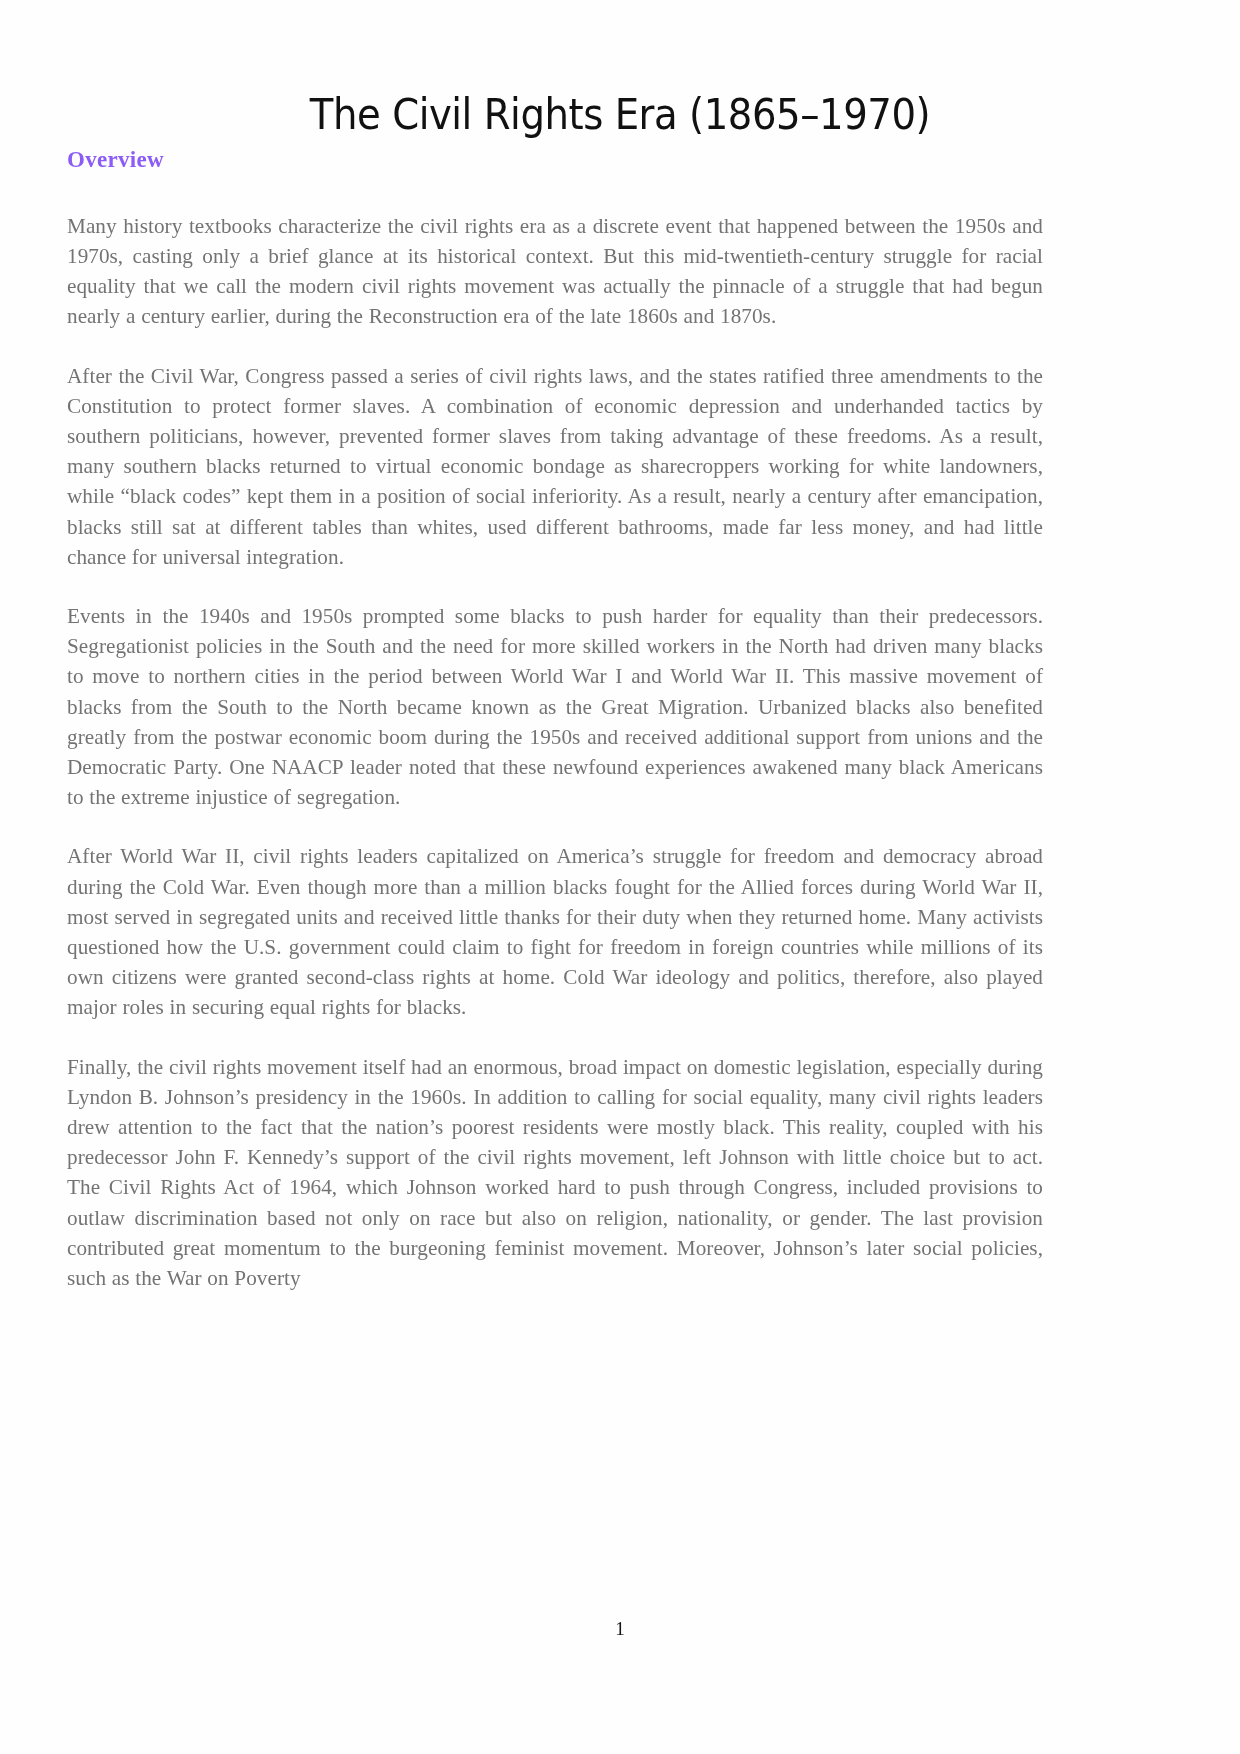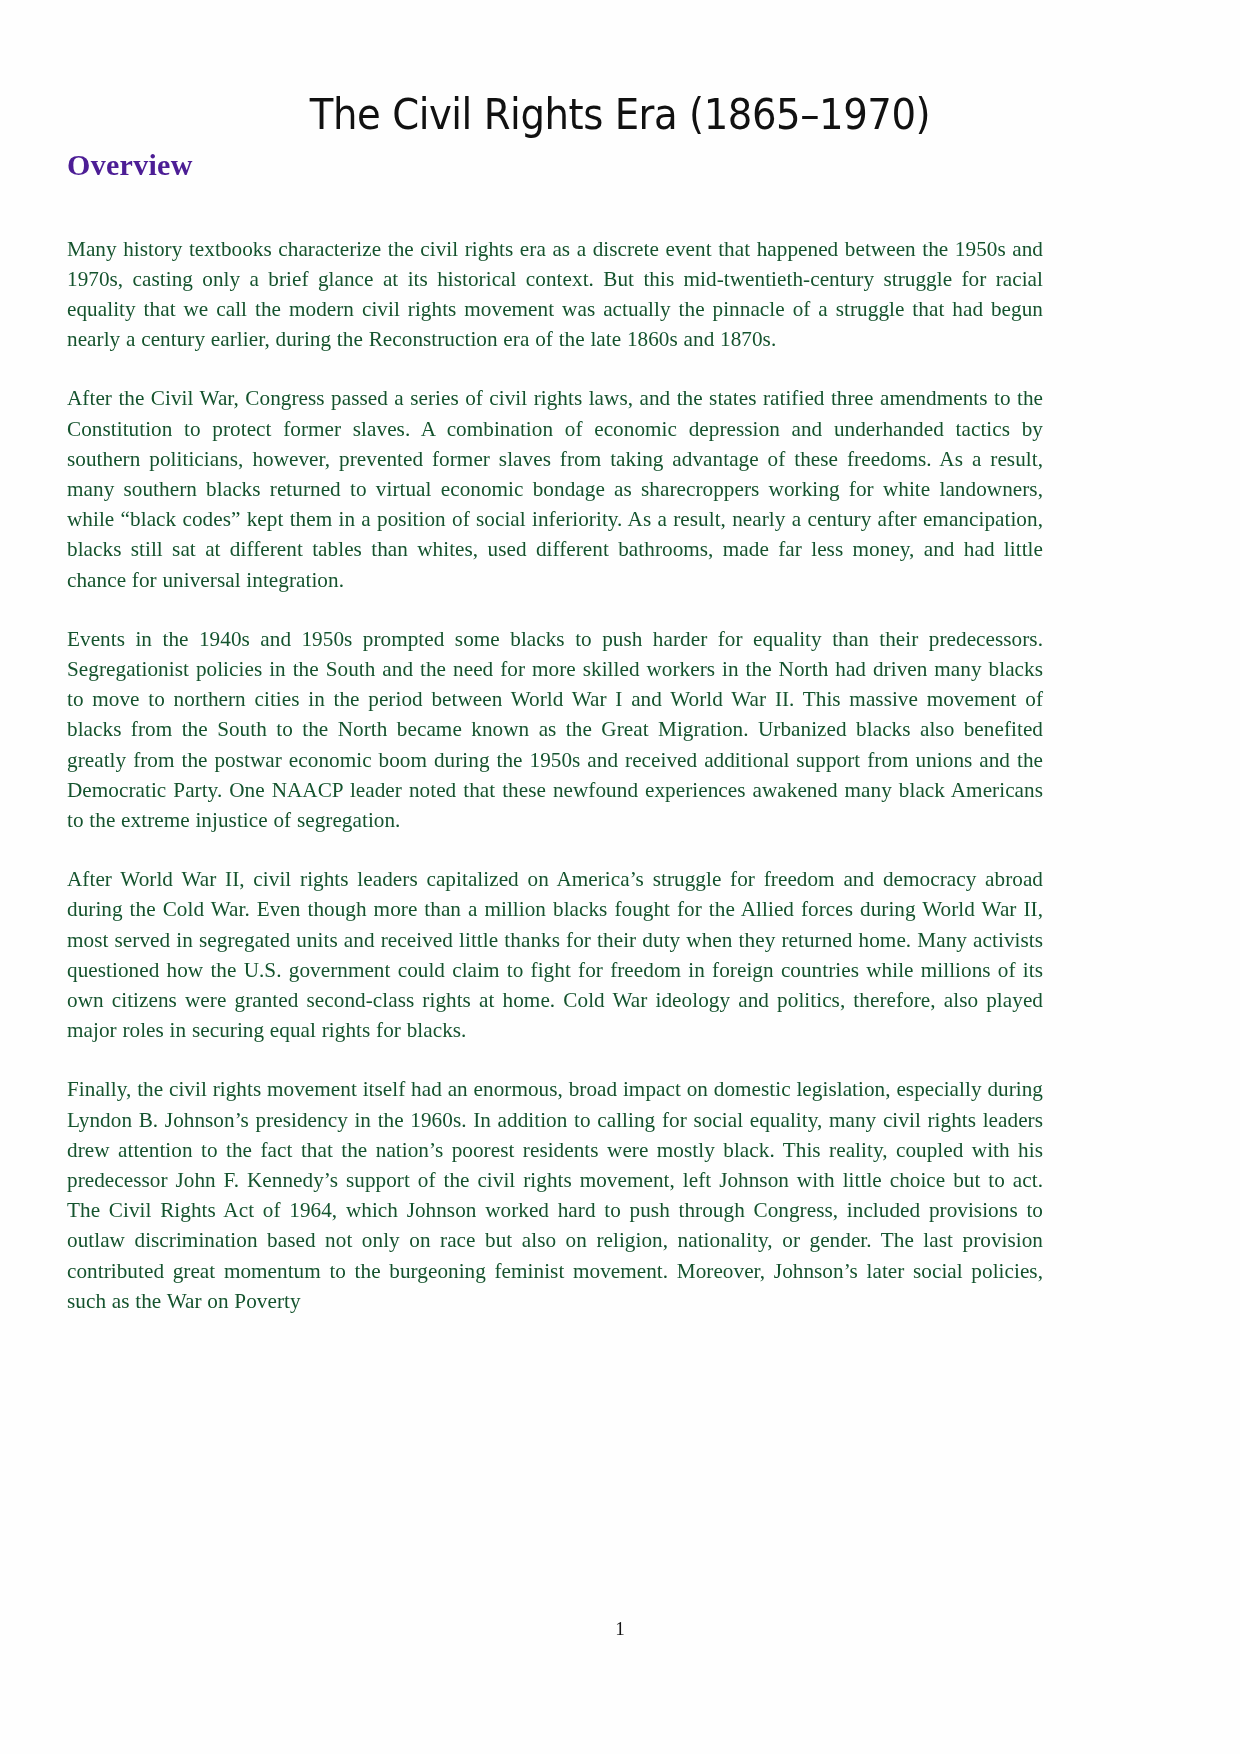--- a/index.html
+++ b/index.html
@@ -43,35 +43,35 @@
   .content {
     position: absolute;
     top: 146px;
     left: 67px;
     width: 976px;
   }
 
   .section-heading {
     font-family: "Liberation Serif", "DejaVu Serif", serif;
     font-weight: bold;
-    font-size: 30px;
+    font-size: 23px;
     line-height: 1.25;
     letter-spacing: 0.3px;
-    color: #4c1d95;
-    margin: 0 0 50px 0;
+    color: #8b5cf6;
+    margin: 0 0 36px 0;
   }
 
   p.body-par {
     margin: 12px 0 29px 0;
     font-family: "Liberation Serif", "DejaVu Serif", serif;
     font-size: 21.2px;
     line-height: 30.2px;
     text-align: justify;
     text-justify: inter-word;
-    color: #14532d;
+    color: #737373;
     word-spacing: 0.4px;
     letter-spacing: 0.05px;
     hyphens: none;
   }
   p.body-par:last-of-type {
     margin-bottom: 0;
   }
 
   
   .page-number {

